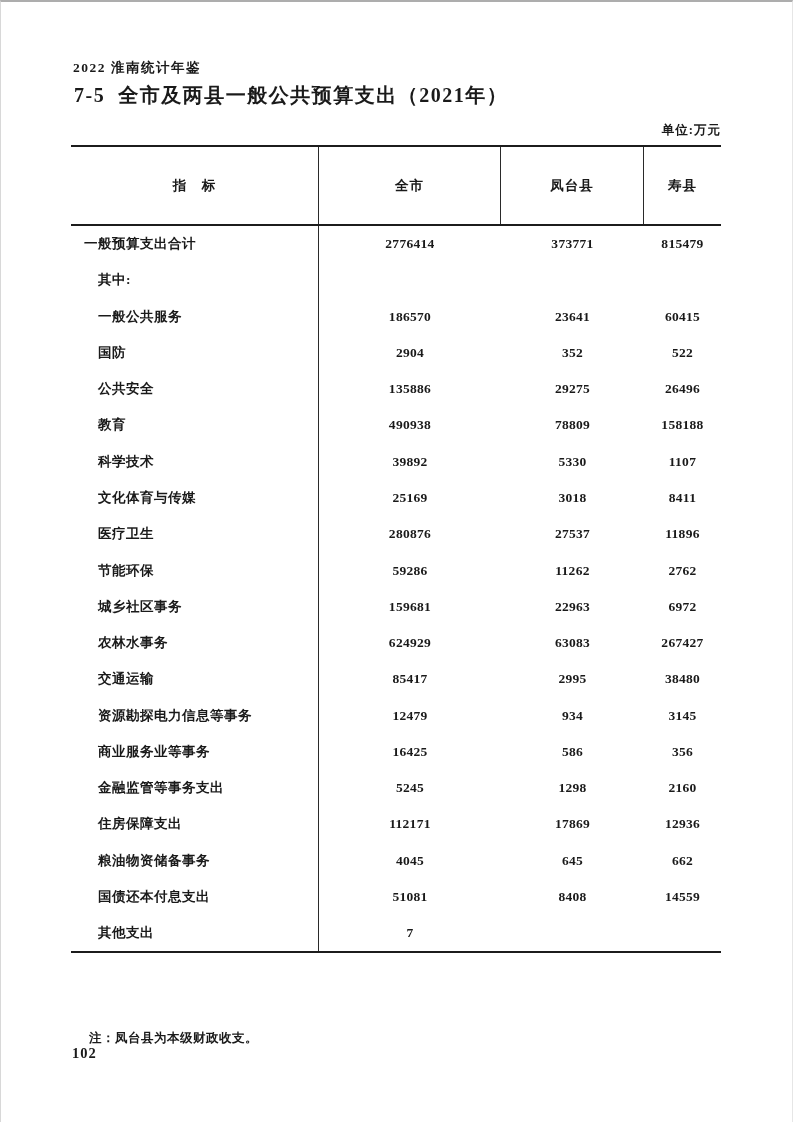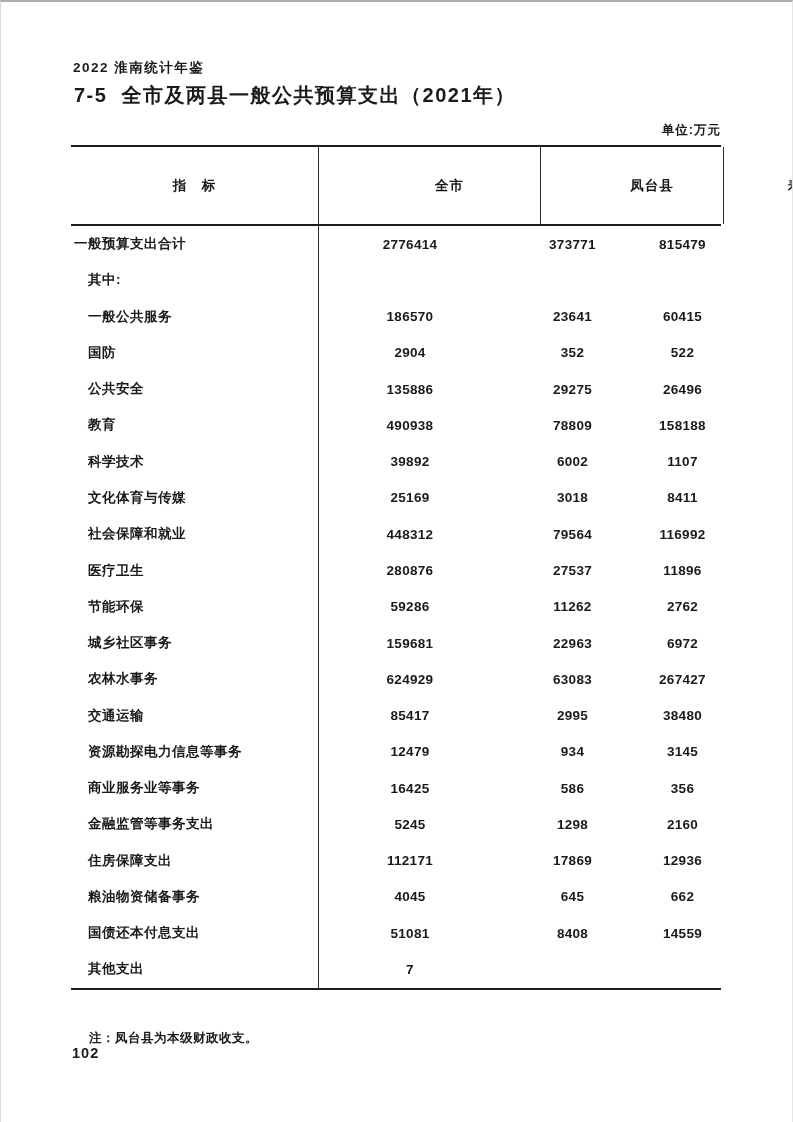--- a/index.html
+++ b/index.html
@@ -4,21 +4,21 @@
 <style>
   html,body{margin:0;padding:0;background:#ffffff;}
   .page{
     position:relative;
     width:793px;height:1122px;
     background:#ffffff;
     border-top:2px solid #adadad;
     border-left:1px solid #d8d8d8;
     border-right:1px solid #e6e6e6;
     box-sizing:border-box;
-    font-family:Liberation Sans, sans-serif;
+    font-family:Liberation Serif, serif;
     color:#1a1a1a;
     overflow:hidden;
   }
   .yearbook{
     position:absolute;left:72px;top:57px;
     font-size:13.5px;font-weight:600;letter-spacing:1.5px;
     white-space:pre;
   }
   .title{
     position:absolute;left:73px;top:80px;
@@ -31,21 +31,20 @@
   }
   .table{
     position:absolute;left:70px;top:143px;width:650px;
   }
   .thead{
     display:grid;
     grid-template-columns:248px 182px 143px 77px;
     height:77px;
     border-top:2.5px solid #1c1c1c;
     border-bottom:2.5px solid #1c1c1c;
-    gap:40px;
   }
   .thead .hcell{
     display:flex;align-items:center;justify-content:center;
     font-size:13.5px;font-weight:600;letter-spacing:1px;
     box-sizing:border-box;white-space:pre;
   }
   .thead .hcell.sep{border-right:1.5px solid #2a2a2a;}
   .tbody{
     border-bottom:2.5px solid #1c1c1c;
   }
@@ -53,21 +52,21 @@
     display:grid;
     grid-template-columns:248px 182px 143px 77px;
     height:36.27px;
   }
   .tcell{
     display:flex;align-items:center;
     font-size:13.5px;font-weight:600;
     box-sizing:border-box;
   }
   .trow .tcell:first-child{border-right:1.5px solid #2a2a2a;}
-  .tcell.label{justify-content:flex-start;padding-left:3px;letter-spacing:0.5px;}
+  .tcell.label{justify-content:flex-start;padding-left:3px;letter-spacing:0.5px;margin-left:10px;}
   .tcell.label.indent{padding-left:17px;}
   .tcell.num{justify-content:center;letter-spacing:0.3px;}
   .note{
     position:absolute;left:88px;top:1028px;
     font-size:12.5px;font-weight:600;letter-spacing:0.5px;
   }
   .pageno{
     position:absolute;left:71px;top:1043px;
     font-size:14.5px;font-weight:600;letter-spacing:1px;
   }
@@ -120,36 +119,30 @@
         </div>
         <div class="trow">
           <div class="tcell label indent">教育</div>
           <div class="tcell num">490938</div>
           <div class="tcell num">78809</div>
           <div class="tcell num">158188</div>
         </div>
         <div class="trow">
           <div class="tcell label indent">科学技术</div>
           <div class="tcell num">39892</div>
-          <div class="tcell num">6002</div>
+          <div class="tcell num">5330</div>
           <div class="tcell num">1107</div>
         </div>
         <div class="trow">
           <div class="tcell label indent">文化体育与传媒</div>
           <div class="tcell num">25169</div>
           <div class="tcell num">3018</div>
           <div class="tcell num">8411</div>
         </div>
         <div class="trow">
-          <div class="tcell label indent">社会保障和就业</div>
-          <div class="tcell num">448312</div>
-          <div class="tcell num">79564</div>
-          <div class="tcell num">116992</div>
-        </div>
-        <div class="trow">
           <div class="tcell label indent">医疗卫生</div>
           <div class="tcell num">280876</div>
           <div class="tcell num">27537</div>
           <div class="tcell num">11896</div>
         </div>
         <div class="trow">
           <div class="tcell label indent">节能环保</div>
           <div class="tcell num">59286</div>
           <div class="tcell num">11262</div>
           <div class="tcell num">2762</div>

